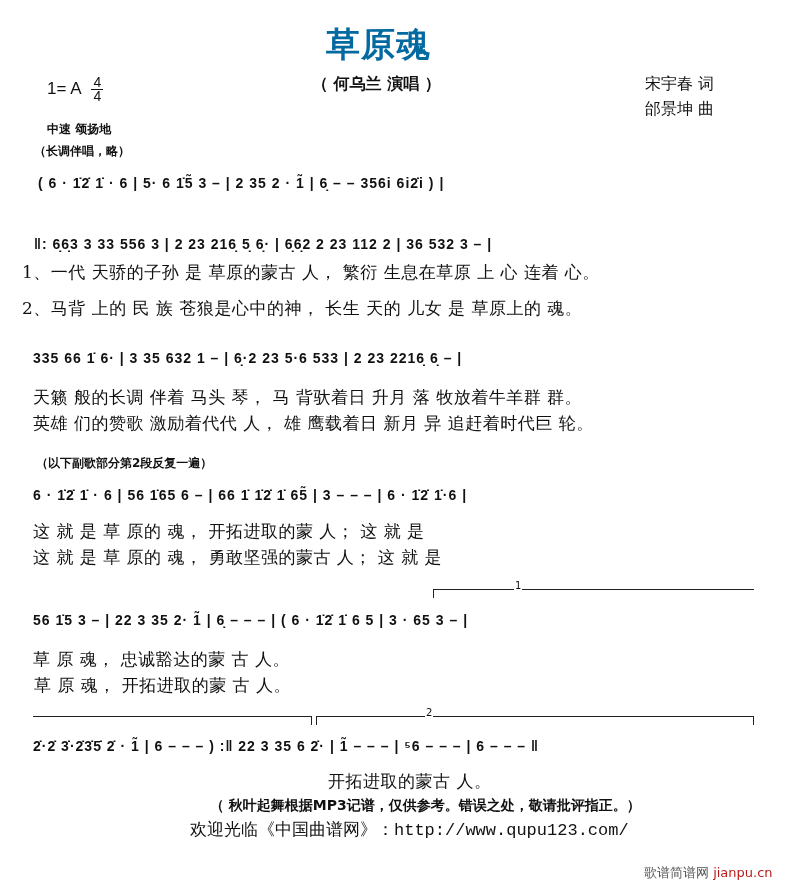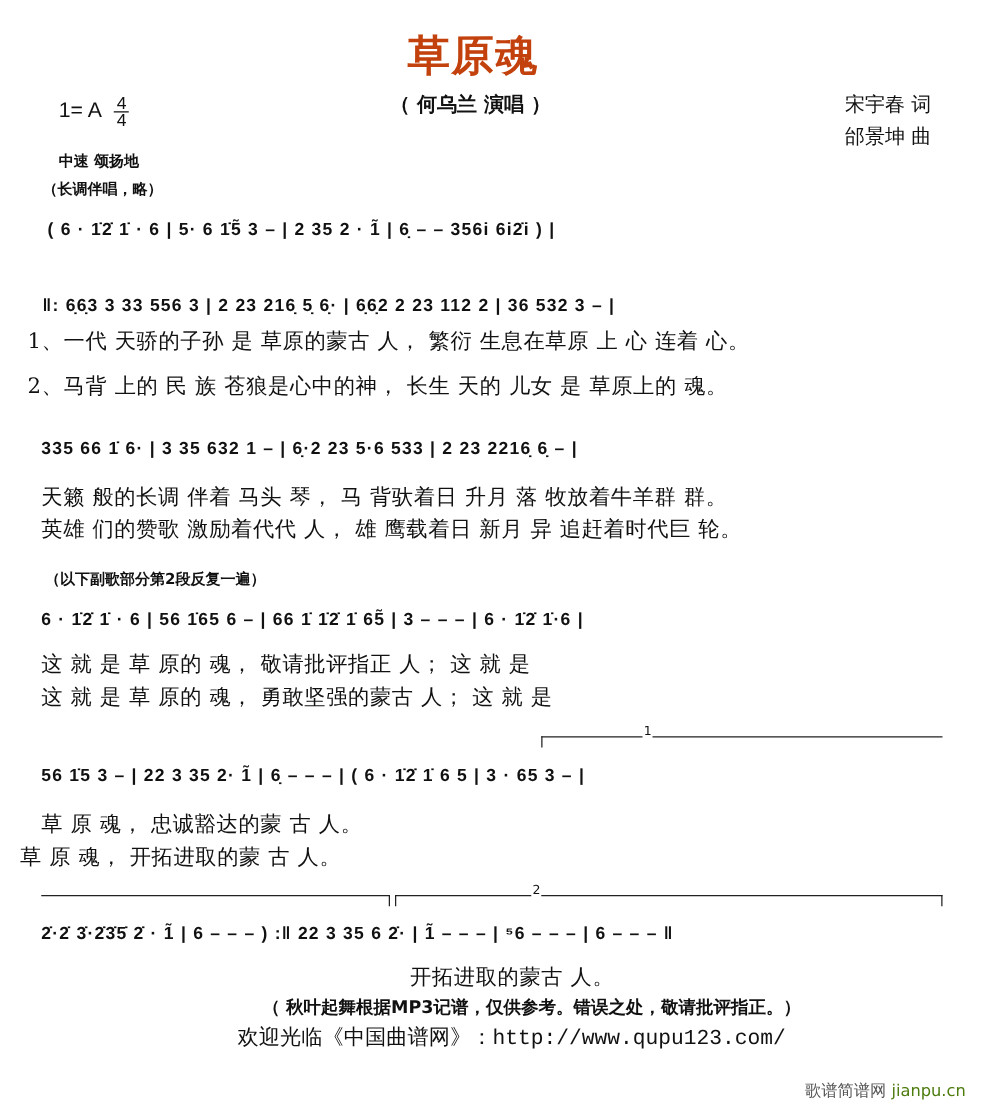--- a/index.html
+++ b/index.html
@@ -1,33 +1,33 @@
 <!DOCTYPE html>
 <html><head>
 <meta charset="utf-8">
 <style>
   html, body { margin:0; padding:0; background:#ffffff; }
   body { width:790px; height:890px; position:relative; overflow:hidden; font-family:"DejaVu Sans", sans-serif; color:#111; }
   .abs { position:absolute; white-space:nowrap; }
-  .title { left:326px; top:22px; font-size:34px; font-weight:bold; color:#c2410c; letter-spacing:1px; font-family:"DejaVu Sans", sans-serif; }
+  .title { left:326px; top:22px; font-size:34px; font-weight:bold; color:#0369a1; letter-spacing:1px; font-family:"DejaVu Sans", sans-serif; }
   .subtitle { left:312px; top:74px; font-size:16px; font-weight:bold; }
-  .credit { font-size:16px; font-family:"DejaVu Serif", serif; left:645px;margin-left:31px; }
+  .credit { font-size:16px; font-family:"DejaVu Serif", serif; left:645px; }
   .key { left:47px; top:76px; font-size:17px; font-family:"Liberation Sans", sans-serif; }
   .frac { display:inline-block; vertical-align:middle; text-align:center; font-size:14px; line-height:13px; margin-left:6px; }
   .frac span { display:block; }
   .frac .bar { border-top:1.5px solid #111; width:12px; margin:0 auto; }
   .tempo { left:47px; top:121px; font-size:12px; font-weight:bold; }
   .note-small { font-size:12px; font-weight:bold; }
   .notes { font-family:"Liberation Sans", sans-serif; font-size:14px; font-weight:bold; letter-spacing:1px; }
   .lyric { font-family:"DejaVu Serif", serif; font-size:17px; letter-spacing:0.5px; }
   .footer1 { left:210px; top:797px; font-size:14px; font-weight:bold; }
   .footer2 { left:190px; top:818px; font-size:17px; font-family:"DejaVu Serif", serif;text-align:right; }
   .footer2 .url { font-family:"Liberation Mono", monospace; font-size:17px; }
   .wm { left:644px; top:864px; font-size:13px; color:#555; font-family:"DejaVu Serif", serif; }
-  .wm .brand { color:#4d7c0f; font-family:"DejaVu Sans", sans-serif; }
+  .wm .brand { color:#b91c1c; font-family:"DejaVu Sans", sans-serif; }
   .volta { position:absolute; border-top:1.5px solid #222; height:8px; }
   .volta.l { border-left:1.5px solid #222; }
   .volta.r { border-right:1.5px solid #222; }
   .volta-num { position:absolute; top:-10px; font-size:10px; background:#fff; padding:0 1px; }
 </style>
 </head>
 <body>
 
 <div class="abs title">草原魂</div>
 <div class="abs subtitle">（ 何乌兰 演唱 ）</div>
@@ -50,29 +50,29 @@
 <div class="abs notes" style="left:34px; top:236px;">‖: 6̣6̣3 3 33 556 3 | 2 23 216̣ 5̣ 6̣· | 6̣6̣2 2 23 112 2 | 36 532 3 – |</div>
 <div class="abs lyric" style="left:22px; top:261px;">1、一代 天骄的子孙 是 草原的蒙古   人，      繁衍 生息在草原 上 心  连着 心。</div>
 <div class="abs lyric" style="left:22px; top:297px;">2、马背 上的   民     族 苍狼是心中的神，      长生 天的  儿女  是 草原上的 魂。</div>
 
 <div class="abs notes" style="left:33px; top:350px;">335 66 1̇ 6· | 3 35 632 1 – | 6̣·2 23 5·6 533 | 2 23 2216̣ 6̣ – |</div>
 <div class="abs lyric" style="left:33px; top:386px;">天籁 般的长调    伴着  马头 琴，   马 背驮着日 升月 落 牧放着牛羊群 群。</div>
 <div class="abs lyric" style="left:33px; top:412px;">英雄 们的赞歌    激励着代代 人，   雄 鹰载着日 新月 异 追赶着时代巨 轮。</div>
 
 <div class="abs note-small" style="left:36px; top:455px;">（以下副歌部分第2段反复一遍）</div>
 <div class="abs notes" style="left:33px; top:487px;text-align:center;">6 · 1̇2̇ 1̇ · 6 | 56 1̇65 6 – | 66 1̇ 1̇2̇ 1̇ 65̃ | 3 – – – | 6 · 1̇2̇ 1̇·6 |</div>
-<div class="abs lyric" style="left:33px; top:520px;">这  就  是        草  原的 魂，   敬请批评指正     人；       这  就  是</div>
+<div class="abs lyric" style="left:33px; top:520px;">这  就  是        草  原的 魂，   开拓进取的蒙     人；       这  就  是</div>
 <div class="abs lyric" style="left:33px; top:546px;">这  就  是        草  原的 魂，   勇敢坚强的蒙古     人；       这  就  是</div>
 
 <div class="volta l" style="left:433px; top:589px; width:320px;">
   <span class="volta-num" style="left:80px;">1</span>
 </div>
 <div class="abs notes" style="left:33px; top:612px;">56 1̇5 3 – | 22 3 35 2· 1̃ | 6̣ – – – | ( 6 · 1̇2̇ 1̇ 6 5 | 3 · 65 3 – |</div>
 <div class="abs lyric" style="left:33px; top:648px;">草  原  魂，   忠诚豁达的蒙   古    人。</div>
-<div class="abs lyric" style="left:16px; top:674px;">草  原  魂，   开拓进取的蒙   古    人。</div>
+<div class="abs lyric" style="left:34px; top:674px;">草  原  魂，   开拓进取的蒙   古    人。</div>
 
 <div class="volta r" style="left:33px; top:716px; width:278px;"></div>
 <div class="volta l r" style="left:316px; top:716px; width:436px;">
   <span class="volta-num" style="left:108px;">2</span>
 </div>
 <div class="abs notes" style="left:33px; top:738px;text-align:right;">2̇·2̇ 3̇·2̇3̇5̇ 2̇ · 1̃ | 6 – – – ) :‖ 22 3 35 6 2̇· | 1̃ – – – | ⁵6 – – – | 6 – – – ‖</div>
 <div class="abs lyric" style="left:328px; top:770px;">开拓进取的蒙古               人。</div>
 
 <div class="abs footer1">（ 秋叶起舞根据MP3记谱，仅供参考。错误之处，敬请批评指正。）</div>
 <div class="abs footer2">

